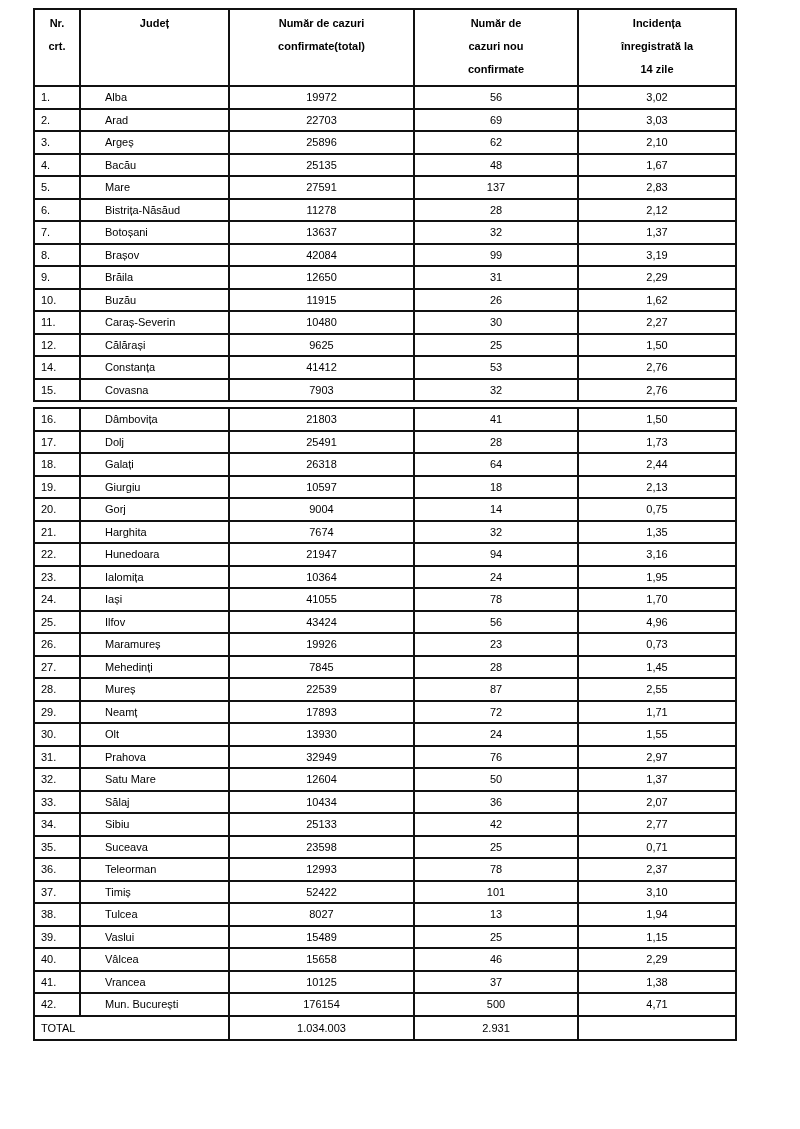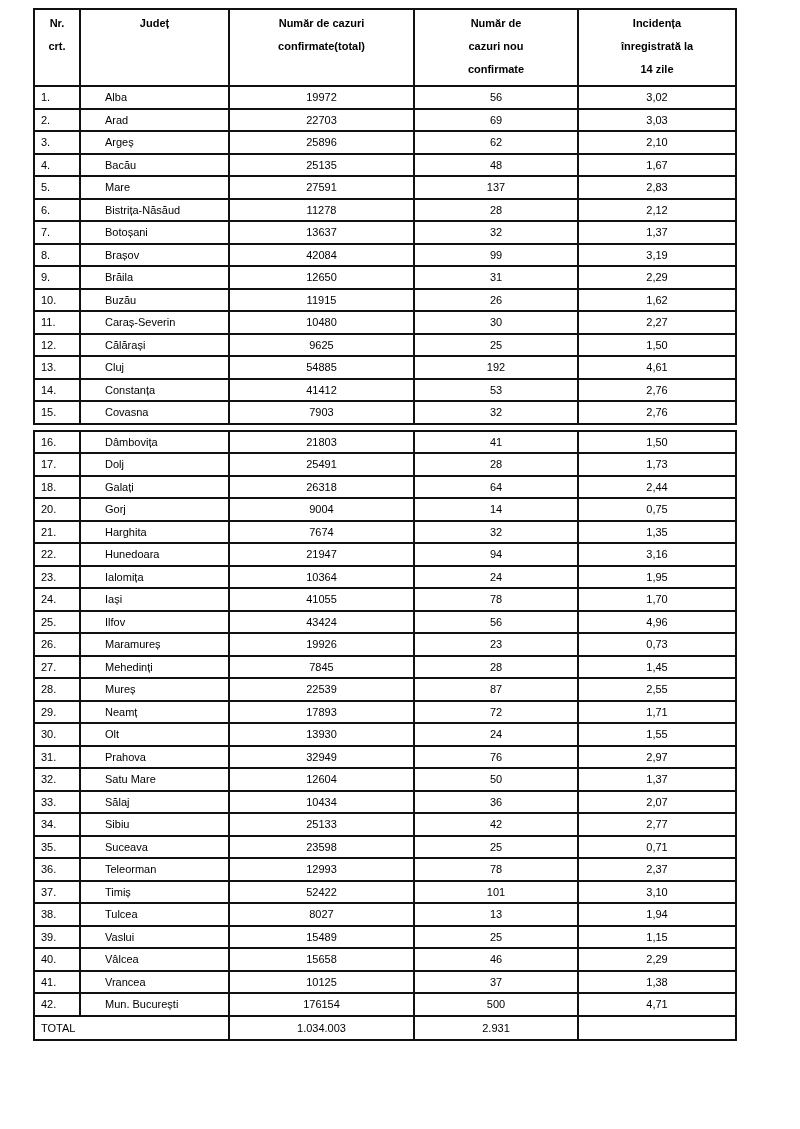--- a/index.html
+++ b/index.html
@@ -157,27 +157,20 @@
           <td class="c-num">2,27</td>
         </tr>
         <tr>
           <td class="c-nr">12.</td>
           <td class="c-judet">Călărași</td>
           <td class="c-num">9625</td>
           <td class="c-num">25</td>
           <td class="c-num">1,50</td>
         </tr>
         <tr>
-          <td class="c-nr">13.</td>
-          <td class="c-judet">Cluj</td>
-          <td class="c-num">54885</td>
-          <td class="c-num">192</td>
-          <td class="c-num">4,61</td>
-        </tr>
-        <tr>
           <td class="c-nr">14.</td>
           <td class="c-judet">Constanța</td>
           <td class="c-num">41412</td>
           <td class="c-num">53</td>
           <td class="c-num">2,76</td>
         </tr>
         <tr>
           <td class="c-nr">15.</td>
           <td class="c-judet">Covasna</td>
           <td class="c-num">7903</td>
@@ -213,20 +206,27 @@
           <td class="c-num">1,73</td>
         </tr>
         <tr>
           <td class="c-nr">18.</td>
           <td class="c-judet">Galați</td>
           <td class="c-num">26318</td>
           <td class="c-num">64</td>
           <td class="c-num">2,44</td>
         </tr>
         <tr>
+          <td class="c-nr">19.</td>
+          <td class="c-judet">Giurgiu</td>
+          <td class="c-num">10597</td>
+          <td class="c-num">18</td>
+          <td class="c-num">2,13</td>
+        </tr>
+        <tr>
           <td class="c-nr">20.</td>
           <td class="c-judet">Gorj</td>
           <td class="c-num">9004</td>
           <td class="c-num">14</td>
           <td class="c-num">0,75</td>
         </tr>
         <tr>
           <td class="c-nr">21.</td>
           <td class="c-judet">Harghita</td>
           <td class="c-num">7674</td>

